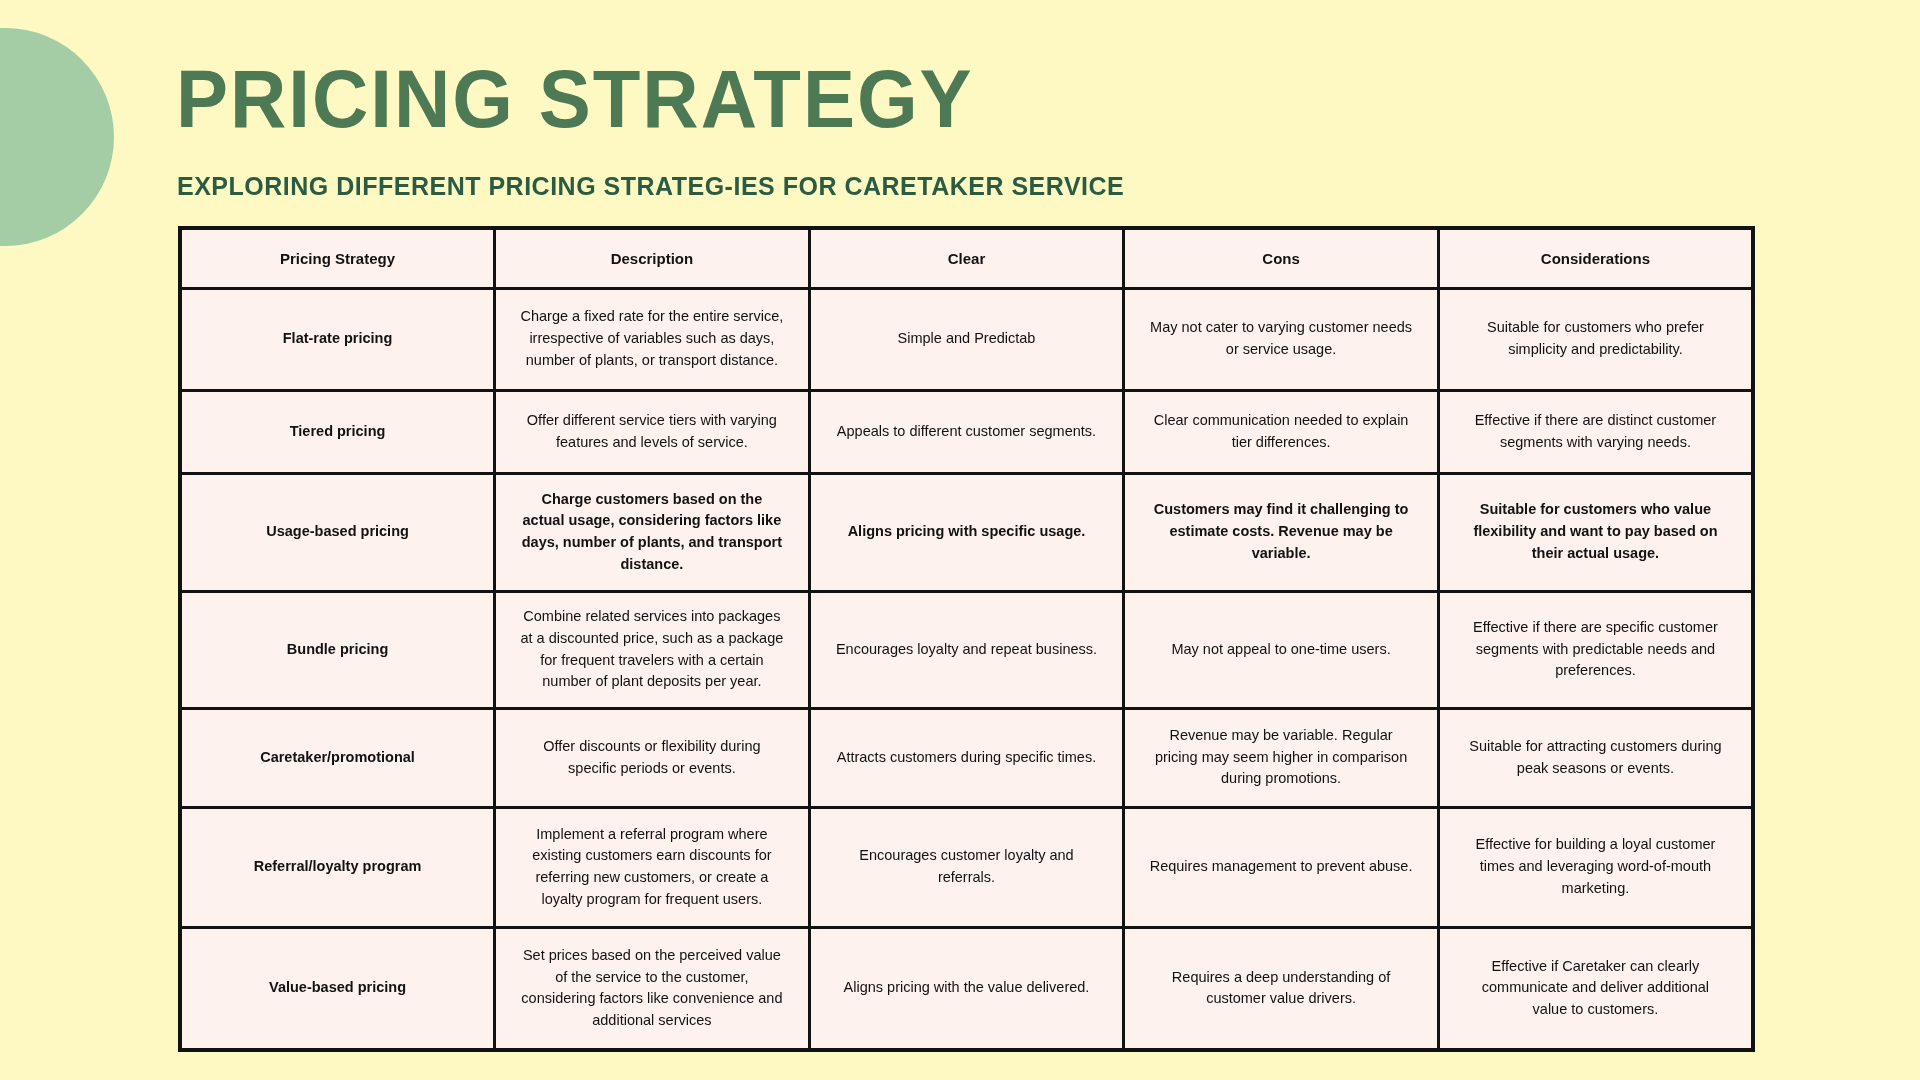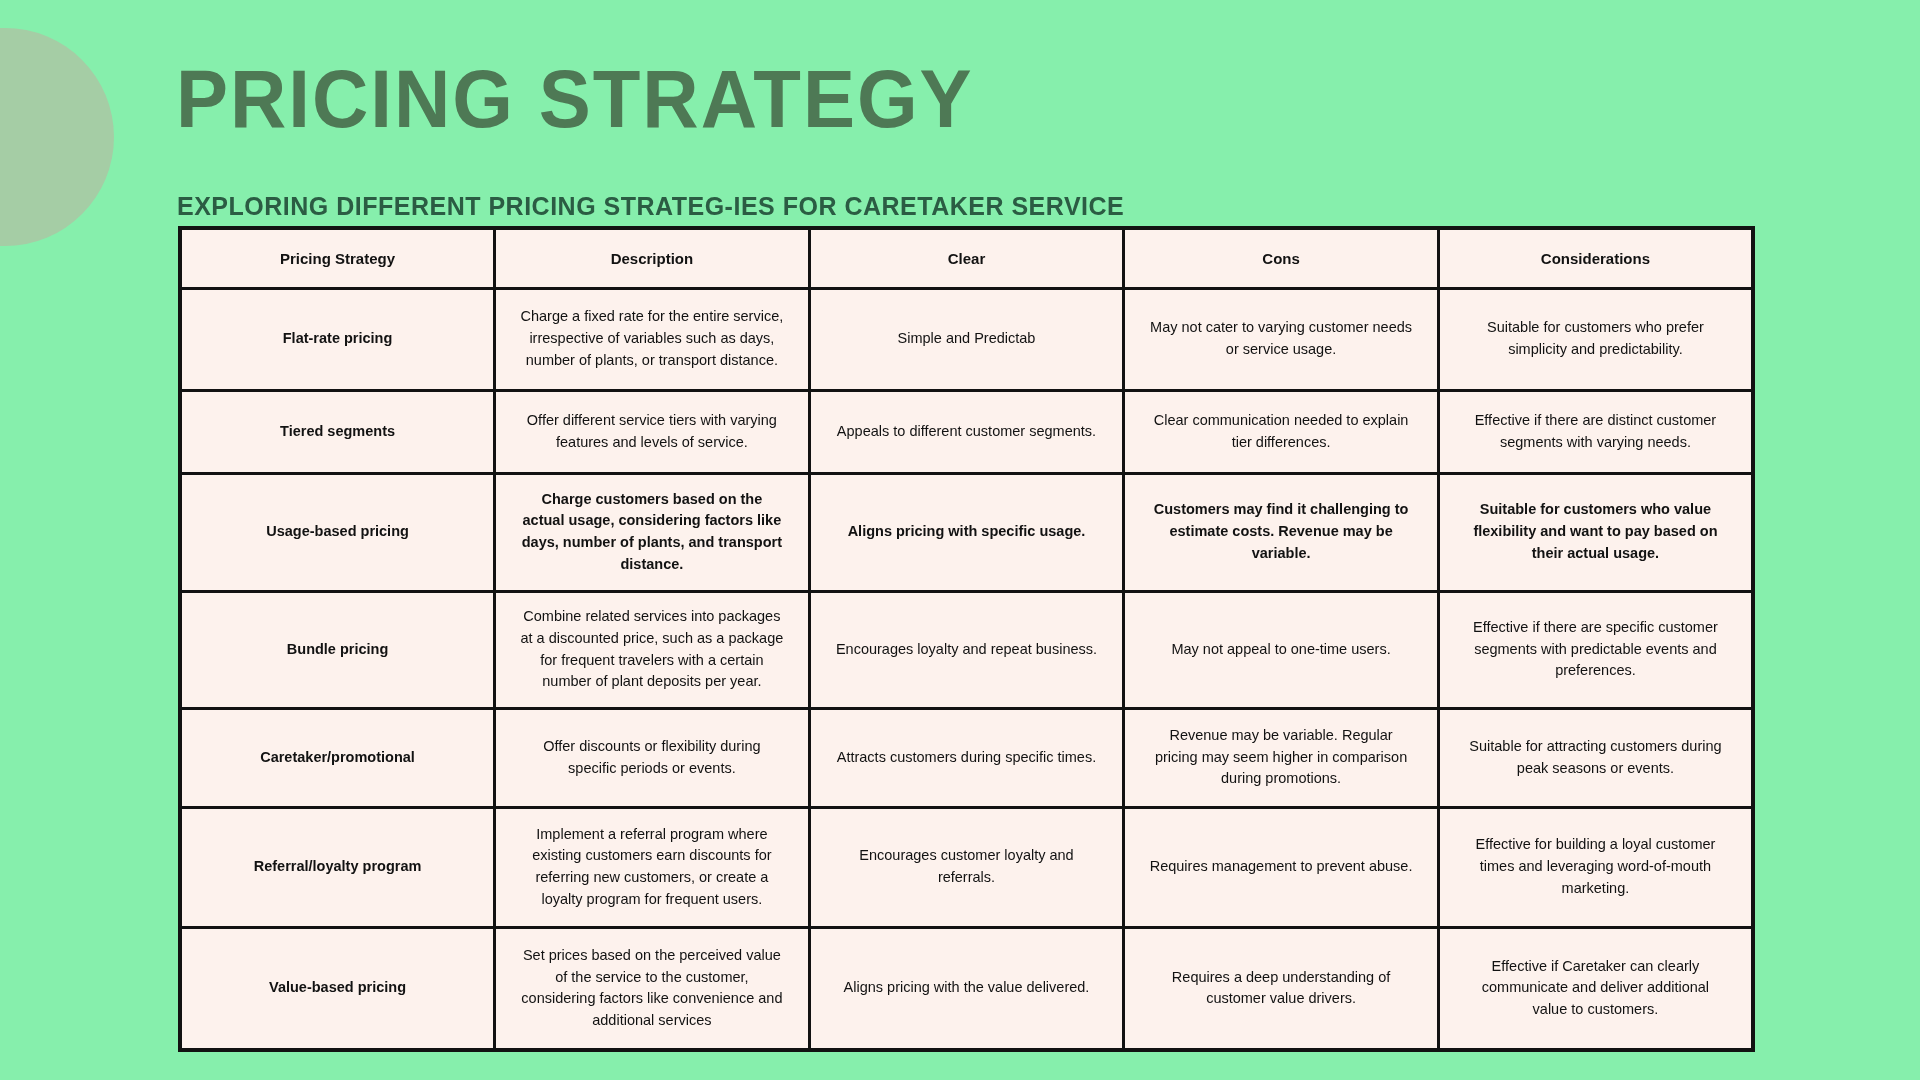--- a/index.html
+++ b/index.html
@@ -5,21 +5,21 @@
   * { margin: 0; padding: 0; box-sizing: border-box; }
   html, body {
     width: 1920px; height: 1080px;
     overflow: hidden;
     background: #FCF1EC;
     font-family: "Liberation Sans", sans-serif;
   }
   .page {
     position: relative;
     width: 1920px; height: 1080px;
-    background: #86efac;
+    background: #fef9c3;
   }
   .circle {
     position: absolute;
     left: -104px; top: 28px;
     width: 218px; height: 218px;
     border-radius: 50%;
     background: #A5CDA5;
   }
   .title {
     position: absolute;
@@ -27,21 +27,21 @@
     font-size: 78px;
     font-weight: 800;
     letter-spacing: 2px;
     color: #4E7955;
     transform: scaleY(1.04);
     transform-origin: top left;
     white-space: nowrap;
   }
   .subtitle {
     position: absolute;
-    left: 177px; top: 192px;
+    left: 177px; top: 172px;
     font-size: 25px;
     font-weight: 700;
     letter-spacing: 0.5px;
     color: #2B5C43;
     white-space: nowrap;
   }
   table.pricing {
     position: absolute;
     left: 178px; top: 226px;
     width: 1577px;
@@ -103,39 +103,39 @@
     </thead>
     <tbody>
       <tr>
         <td class="strategy">Flat-rate pricing</td>
         <td>Charge a fixed rate for the entire service, irrespective of variables such as days, number of plants, or transport distance.</td>
         <td>Simple and Predictab</td>
         <td>May not cater to varying customer needs or service usage.</td>
         <td>Suitable for customers who prefer simplicity and predictability.</td>
       </tr>
       <tr>
-        <td class="strategy">Tiered segments</td>
+        <td class="strategy">Tiered pricing</td>
         <td>Offer different service tiers with varying features and levels of service.</td>
         <td>Appeals to different customer segments.</td>
         <td>Clear communication needed to explain tier differences.</td>
         <td>Effective if there are distinct customer segments with varying needs.</td>
       </tr>
       <tr class="emphasis">
         <td class="strategy">Usage-based pricing</td>
         <td>Charge customers based on the actual usage, considering factors like days, number of plants, and transport distance.</td>
         <td>Aligns pricing with specific usage.</td>
         <td>Customers may find it challenging to estimate costs. Revenue may be variable.</td>
         <td>Suitable for customers who value flexibility and want to pay based on their actual usage.</td>
       </tr>
       <tr>
         <td class="strategy">Bundle pricing</td>
         <td>Combine related services into packages at a discounted price, such as a package for frequent travelers with a certain number of plant deposits per year.</td>
         <td>Encourages loyalty and repeat business.</td>
         <td>May not appeal to one-time users.</td>
-        <td>Effective if there are specific customer segments with predictable events and preferences.</td>
+        <td>Effective if there are specific customer segments with predictable needs and preferences.</td>
       </tr>
       <tr>
         <td class="strategy">Caretaker/promotional</td>
         <td>Offer discounts or flexibility during specific periods or events.</td>
         <td>Attracts customers during specific times.</td>
         <td>Revenue may be variable. Regular pricing may seem higher in comparison during promotions.</td>
         <td>Suitable for attracting customers during peak seasons or events.</td>
       </tr>
       <tr>
         <td class="strategy">Referral/loyalty program</td>

